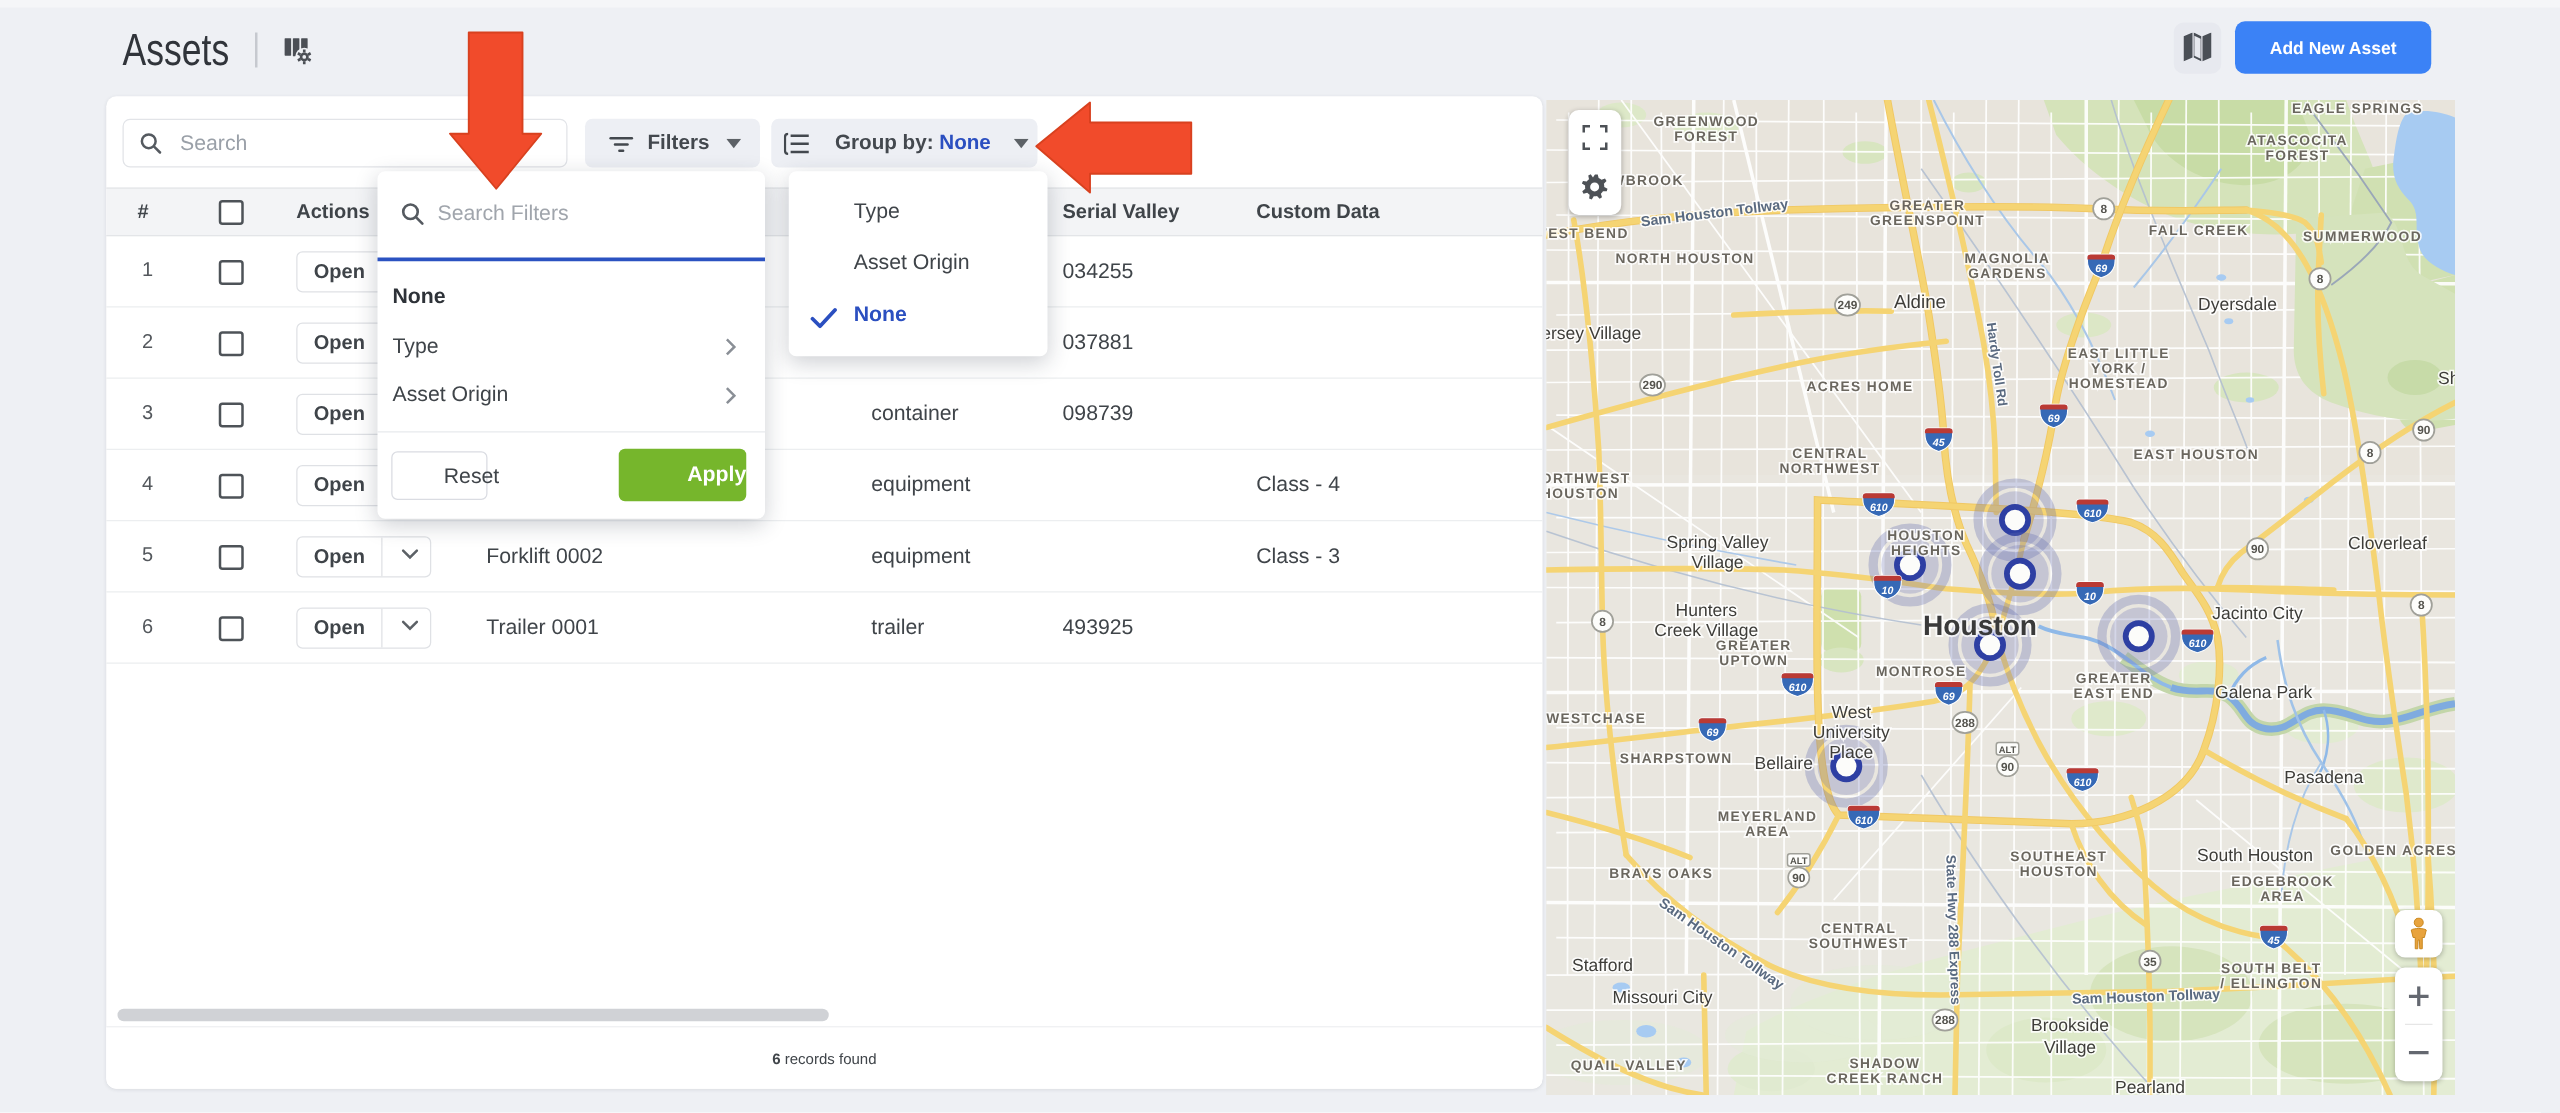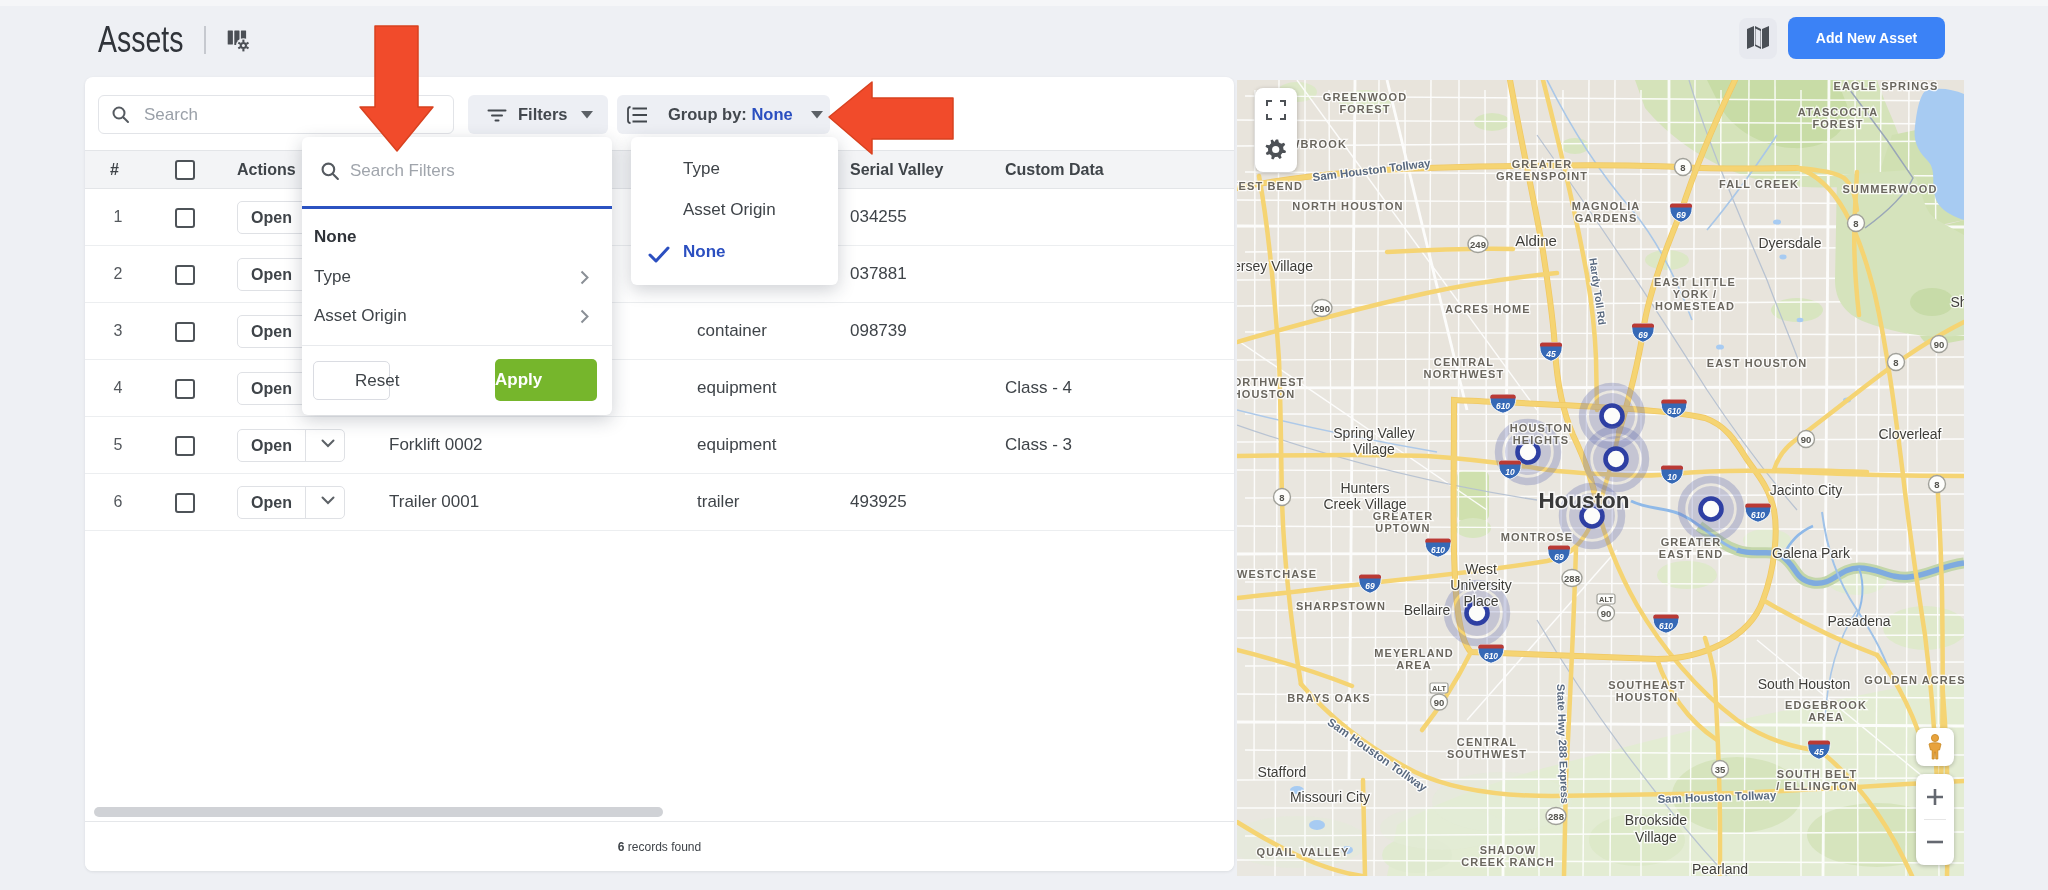--- a/index.html
+++ b/index.html
@@ -47,21 +47,21 @@
            box-shadow:0 5px 18px rgba(30,40,60,0.22); font-size:17px; color:#3f4449; }
   #fdrop .blueline { position:absolute; left:0; top:69px; width:100%; height:3px; background:#2b52c1; }
   #fdrop .ph { position:absolute; left:48px; top:24px; color:#a0a5ac;text-align:right; }
   #fdrop .sec { position:absolute; left:12px; top:226px; font-weight:700; color:#2e3238; }
   #fdrop .it1 { position:absolute; left:12px; top:266px; }
   #fdrop .it2 { position:absolute; left:12px; top:306px; }
   #fdrop .divid { position:absolute; left:0px; top:208px; width:100%; height:1px; background:#e8eaed; }
   #resetbtn { position:absolute; left:11px; top:224px; width:77px; height:39px; border:1px solid #dadce2;
               border-radius:5px; text-align:center; line-height:37px; background:#fff;padding-left:41px; }
   #applybtn { position:absolute; left:193px; top:222px; width:102px; height:42px; border-radius:5px;
-              background:#76b62c; color:#fff; font-weight:700; text-align:left; line-height:42px; }
+              background:#76b62c; color:#fff; font-weight:700; text-align:right; line-height:42px; }
   
   #gdrop { left:631px; top:137px; width:207px; height:148px; background:#fff; border-radius:6px;
            box-shadow:0 5px 18px rgba(30,40,60,0.22); font-size:17px; color:#3f4449; }
   #gdrop .g1 { position:absolute; left:52px; top:22px; }
   #gdrop .g2 { position:absolute; left:52px; top:63px; }
   #gdrop .g3 { position:absolute; left:52px; top:105px; color:#2b4fc0; font-weight:700; }
 </style>
 </head>
 <body>
 

